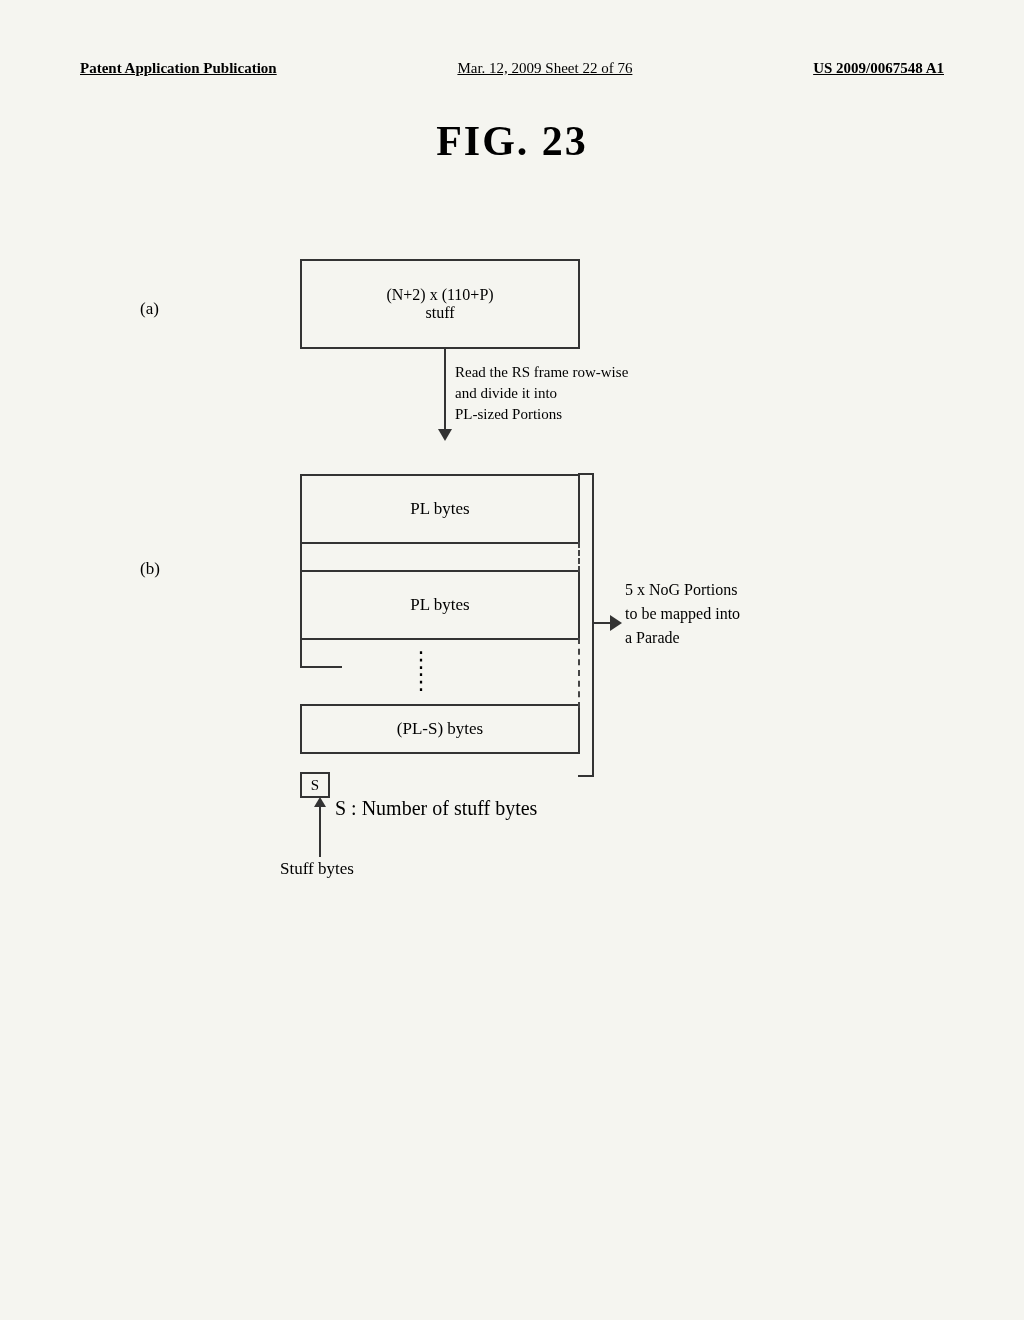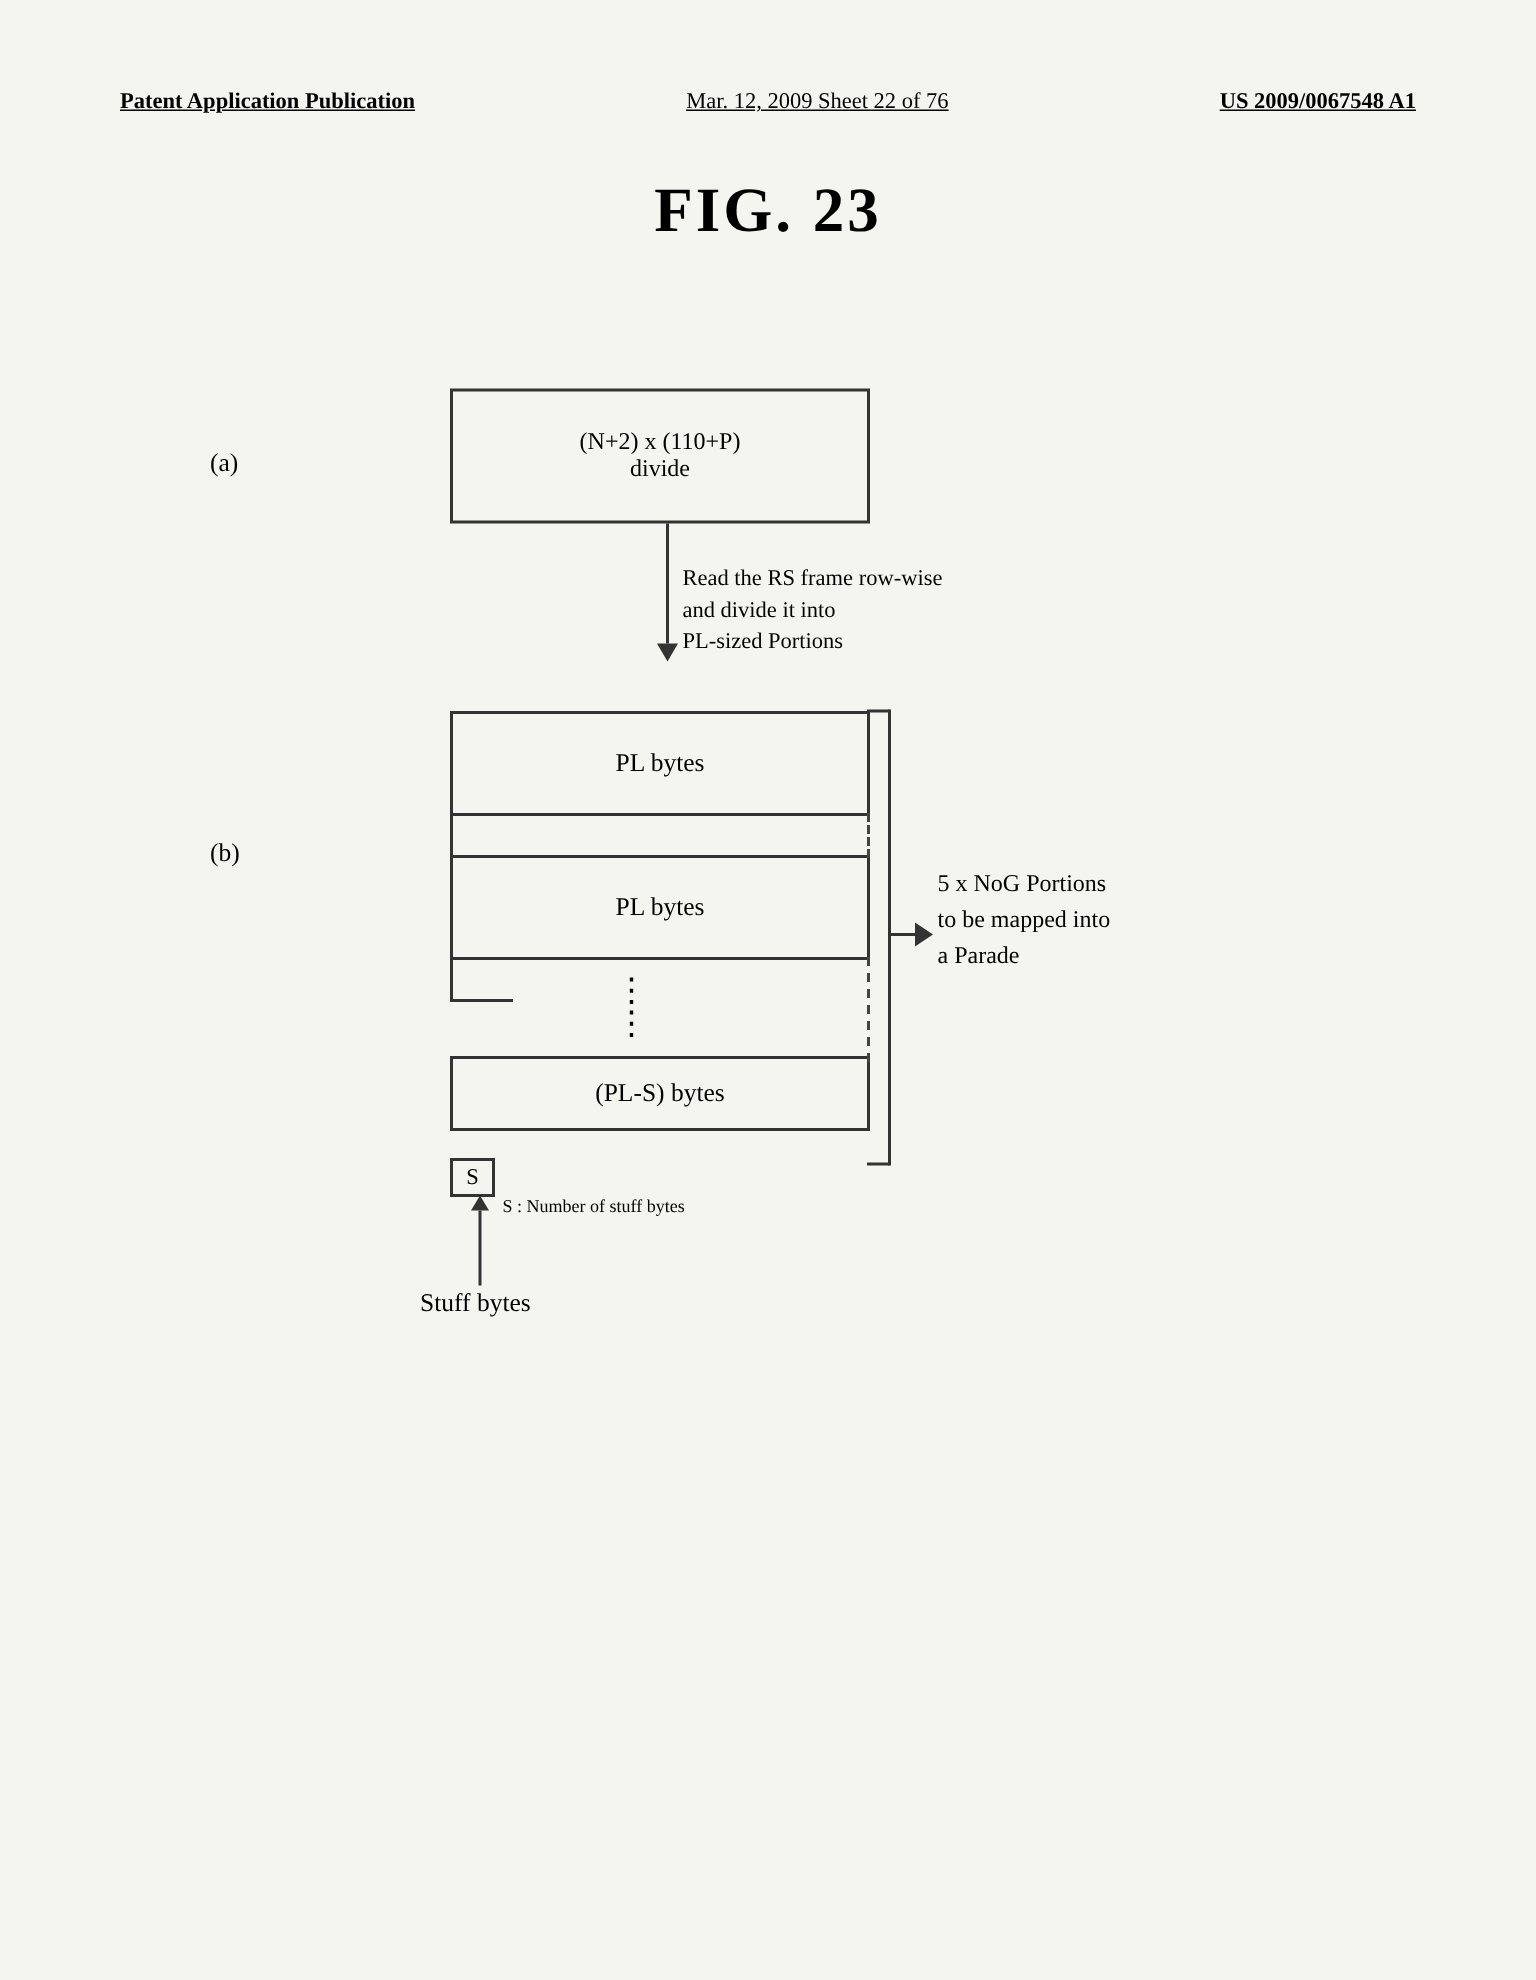--- a/index.html
+++ b/index.html
@@ -105,21 +105,21 @@
       width: 0;
       height: 0;
       border-left: 7px solid transparent;
       border-right: 7px solid transparent;
       border-top: 12px solid #333;
     }
 
     .arrow-label {
       position: absolute;
       left: 375px;
-      top: 127px;
+      top: 113px;
       font-size: 15px;
       width: 200px;
       line-height: 1.4;
     }
 
     
     .label-b {
       position: absolute;
       left: 60px;
       top: 310px;
@@ -217,21 +217,21 @@
     .arrow-line-up {
       width: 2px;
       height: 50px;
       background: #333;
     }
 
     .s-label {
       position: absolute;
       left: 255px;
       top: 548px;
-      font-size: 12px;
+      font-size: 20px;
     }
 
     .stuff-bytes-label {
       position: absolute;
       left: 200px;
       top: 610px;
       font-size: 17px;
     }
 
     .brace-label {
@@ -301,21 +301,21 @@
   </div>
 
   <div class="figure-title">FIG. 23</div>
 
   <div class="diagram-area">
 
     <div class="label-a">(a)</div>
 
     <div class="box-a">
       <span>(N+2)  x (110+P)</span>
-      <span>divide</span>
+      <span>stuff</span>
     </div>
 
     <div class="arrow-down">
       <div class="arrow-line"></div>
       <div class="arrow-head"></div>
     </div>
 
     <div class="arrow-label">
       <span>Read the RS frame row-wise</span><br>
       <span>and divide it into</span><br>

